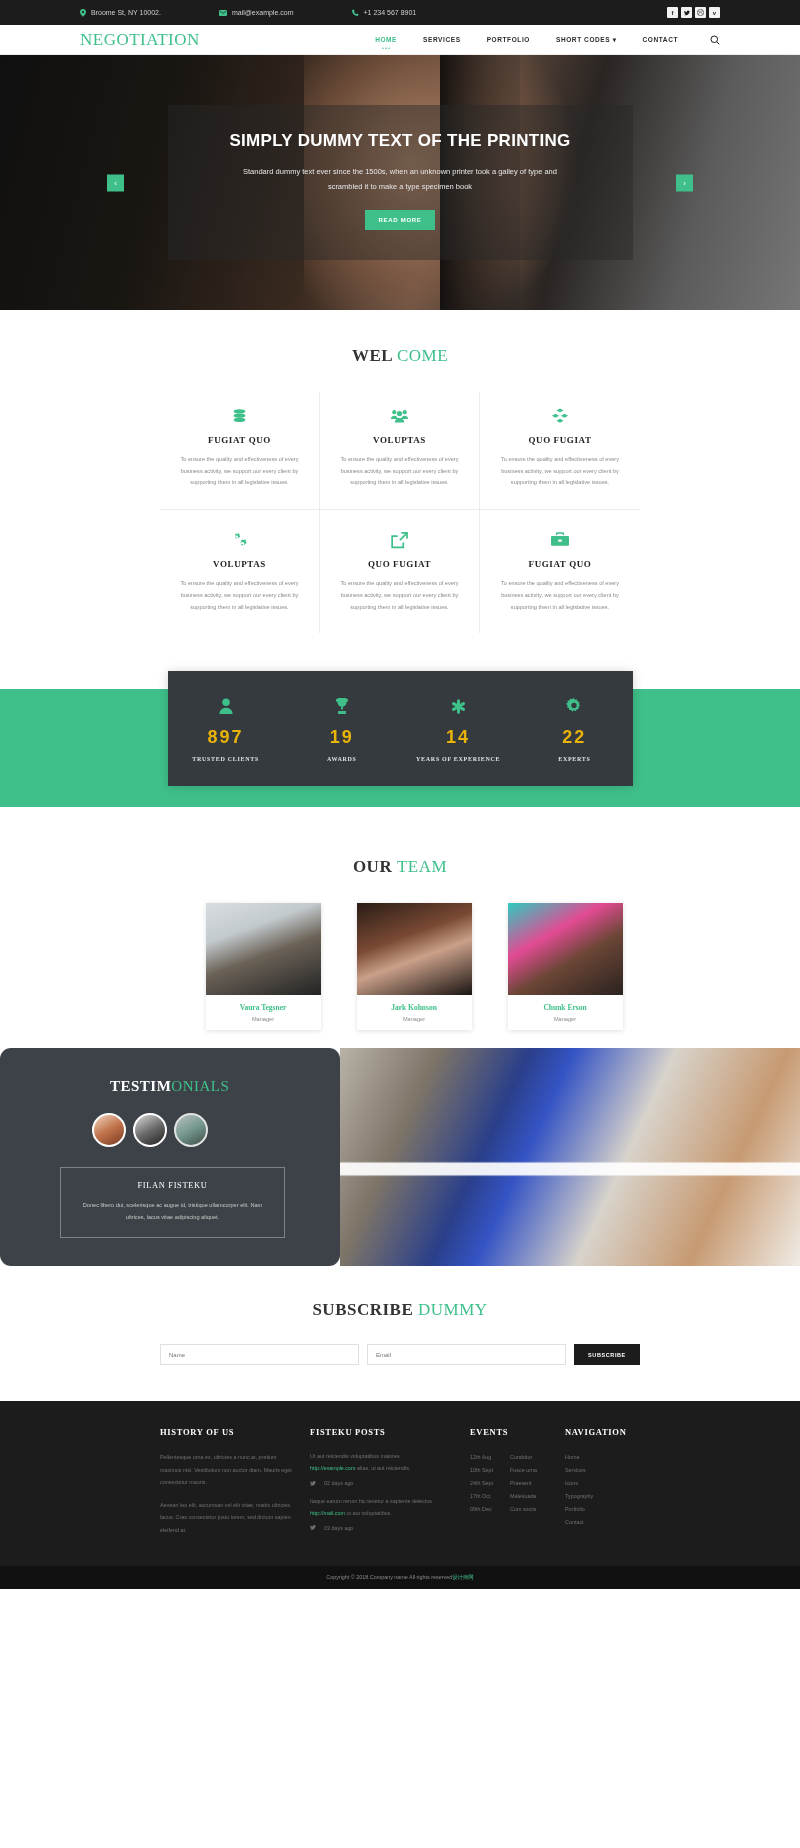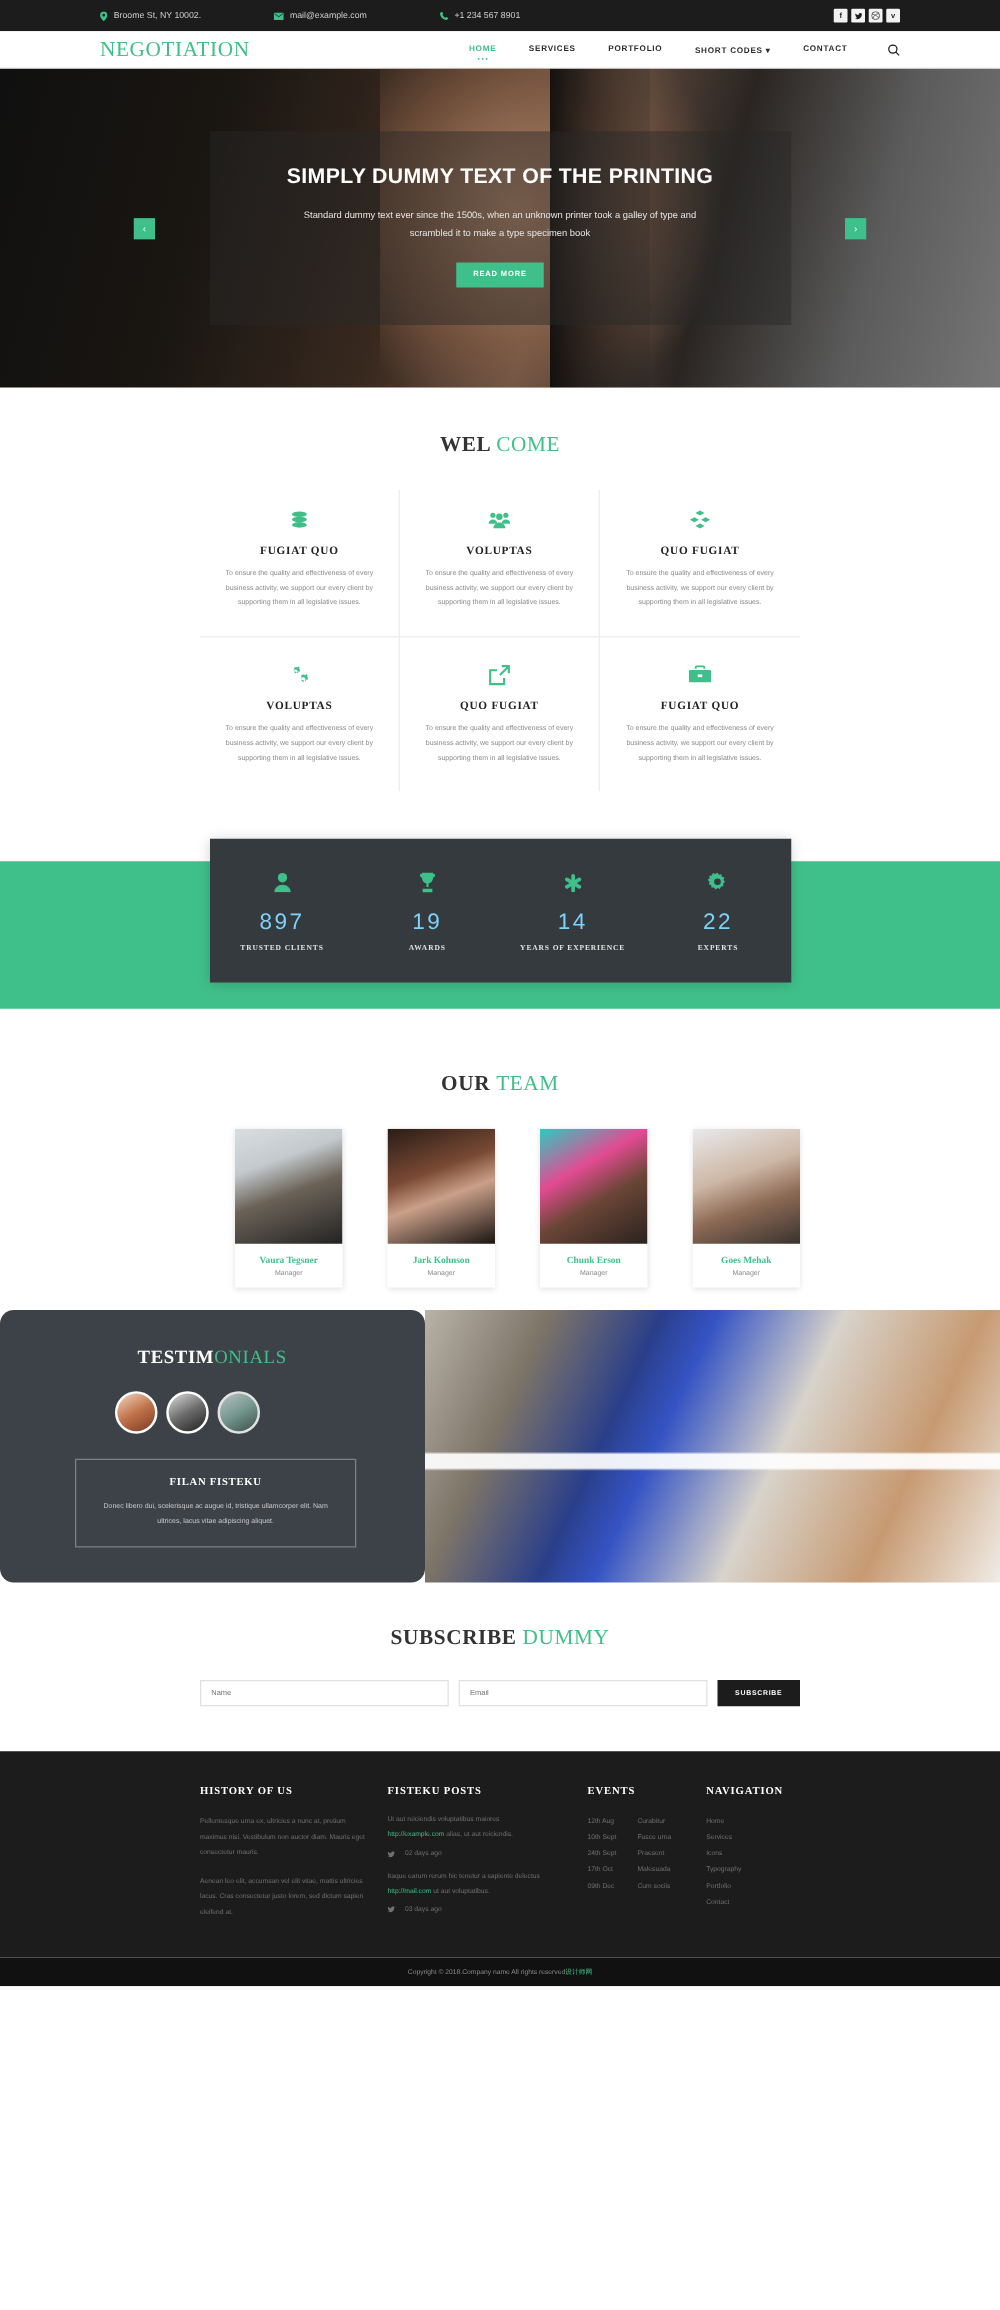--- a/index.html
+++ b/index.html
@@ -209,23 +209,23 @@
     padding: 26px 0 24px;
     display: flex;
     box-shadow: 0 1px 10px rgba(0,0,0,.18);
     top: 0;
   }
   .stat { flex: 1; text-align: center; }
   .stat-ico { color: #3fc08a; height: 18px; display:flex; align-items:center; justify-content:center; }
   .stat-num {
     margin-top: 12px;
     font-size: 18px;
-    color: #7dd3fc;
+    color: #eab308;
     letter-spacing: 2px;
-    font-weight: 400;
+    font-weight: 700;
     text-align: center;
   }
   .stat-label {
     margin-top: 8px;
     font-family: "Liberation Serif", serif;
     font-size: 6px;
     color: #e3e3e3;
     letter-spacing: 0.7px;
     font-weight: bold;
   }
@@ -289,21 +289,21 @@
     margin: 20px 0 0 60px;
     width: 225px;
     border: 1px solid #7b8186;
     padding: 12px 14px 14px;
     text-align: center;
   }
   .q-name {
     font-family: "Liberation Serif", serif;
     font-size: 8.5px;
     color: #fff;
-    font-weight: bold;
+    font-weight: normal;
     letter-spacing: 0.6px;
   }
   .q-text {
     margin-top: 10px;
     font-size: 5.6px;
     color: #c9c9c9;
     line-height: 2;
   }
   .testi-right {
     flex: 1;
@@ -610,25 +610,20 @@
     <div class="member">
       <div class="photo p2"></div>
       <div class="m-name">Jark Kohnson</div>
       <div class="m-role">Manager</div>
     </div>
     <div class="member">
       <div class="photo p3"></div>
       <div class="m-name">Chunk Erson</div>
       <div class="m-role">Manager</div>
     </div>
-    <div class="member">
-      <div class="photo p4"></div>
-      <div class="m-name">Goes Mehak</div>
-      <div class="m-role">Manager</div>
-    </div>
   </div>
 </div>
 
 <div class="testi">
   <div class="testi-left">
     <div class="testi-title">
       <span>TESTIM</span><span class="acc">ONIALS</span>
     </div>
     <div class="avatars">
       <div class="av av1"></div>

